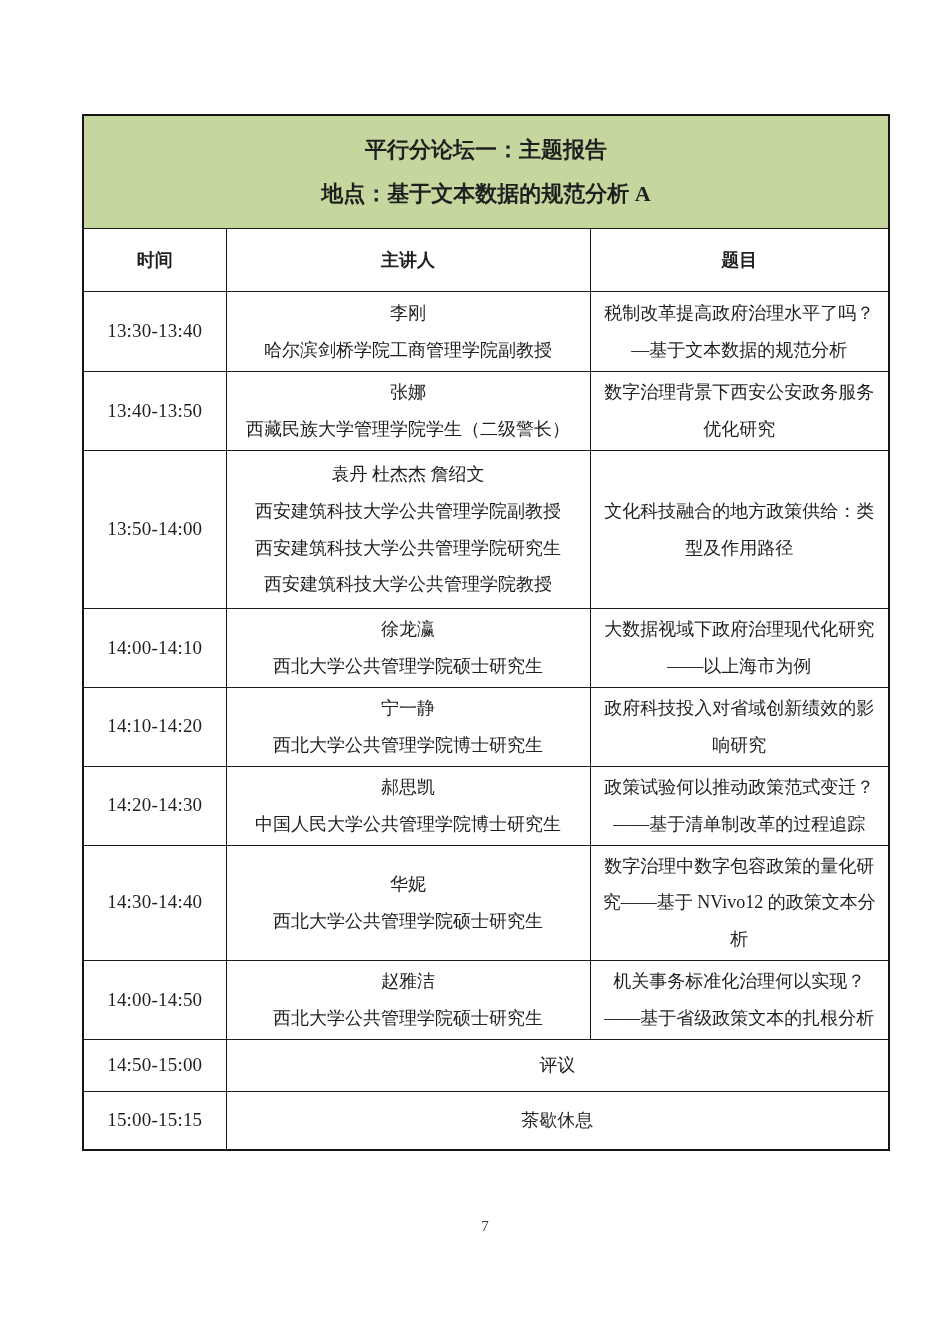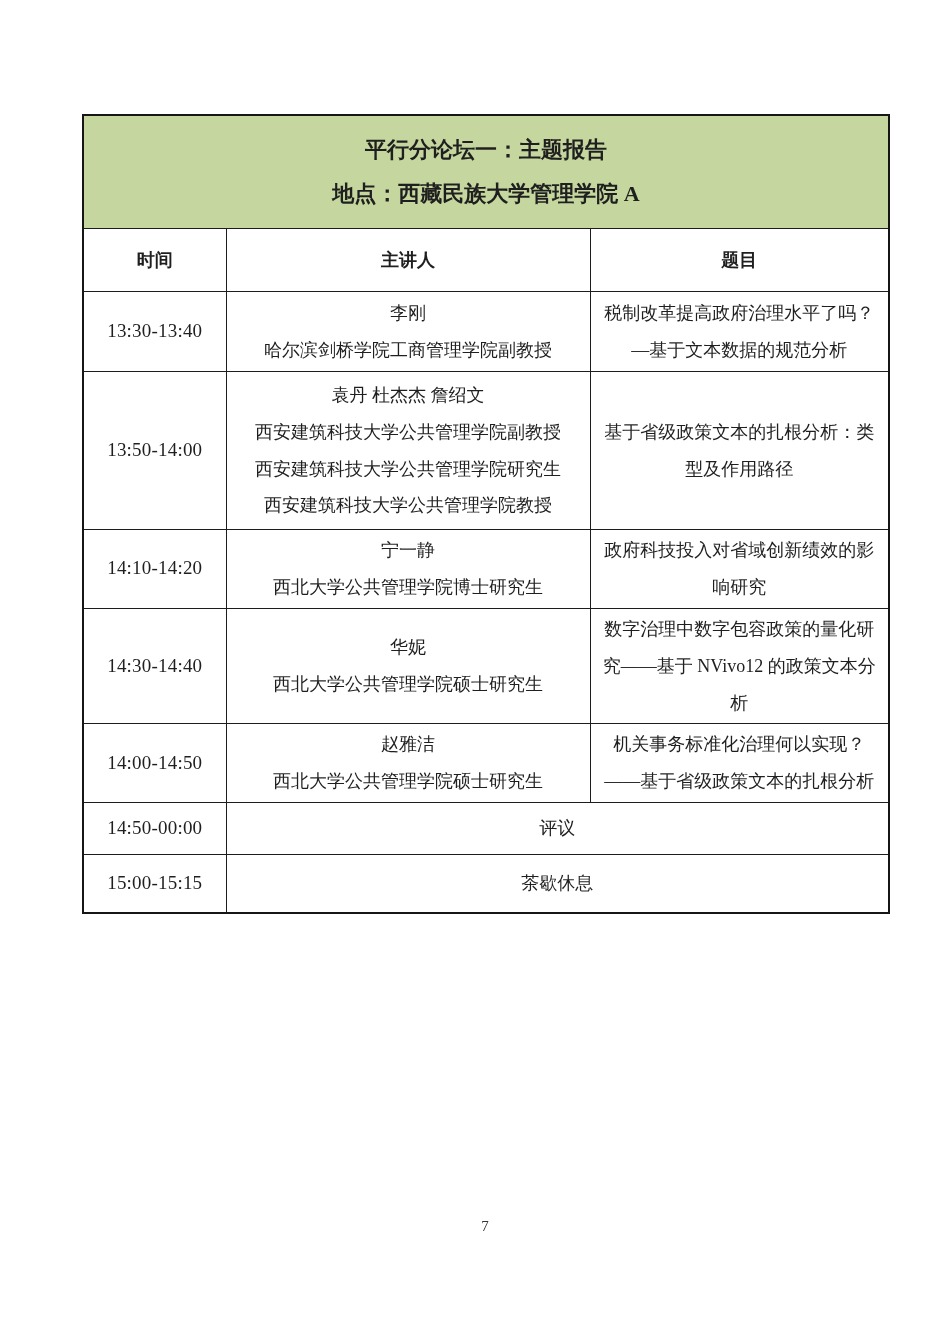--- a/index.html
+++ b/index.html
@@ -48,82 +48,106 @@
     <colgroup>
       <col style="width:143px">
       <col style="width:364px">
       <col style="width:299px">
     </colgroup>
     <tbody>
       <tr>
         <td colspan="3" class="band band1">
           <div class="band1-inner">
             <div class="band-line">平行分论坛一：主题报告</div>
-            <div class="band-line">地点：西藏民族大学管理学院 A</div>
+            <div class="band-line">地点：基于文本数据的规范分析 A</div>
           </div>
         </td>
       </tr>
       <tr>
         <th class="colhead">时间</th>
         <th class="colhead">主讲人</th>
         <th class="colhead">题目</th>
       </tr>
 
       <tr style="height:80px">
         <td class="time">13:30-13:40</td>
         <td class="speaker">
           <span class="sp-line">李刚</span>
           <span class="sp-line">哈尔滨剑桥学院工商管理学院副教授</span>
         </td>
         <td class="topic">税制改革提高政府治理水平了吗？—基于文本数据的规范分析</td>
       </tr>
 
+      <tr style="height:79px">
+        <td class="time">13:40-13:50</td>
+        <td class="speaker">
+          <span class="sp-line">张娜</span>
+          <span class="sp-line">西藏民族大学管理学院学生（二级警长）</span>
+        </td>
+        <td class="topic">数字治理背景下西安公安政务服务优化研究</td>
+      </tr>
 
       <tr style="height:158px">
         <td class="time">13:50-14:00</td>
         <td class="speaker">
           <span class="sp-line">袁丹 杜杰杰 詹绍文</span>
           <span class="sp-line">西安建筑科技大学公共管理学院副教授</span>
           <span class="sp-line">西安建筑科技大学公共管理学院研究生</span>
           <span class="sp-line">西安建筑科技大学公共管理学院教授</span>
         </td>
-        <td class="topic">基于省级政策文本的扎根分析：类型及作用路径</td>
+        <td class="topic">文化科技融合的地方政策供给：类型及作用路径</td>
       </tr>
 
+      <tr style="height:79px">
+        <td class="time">14:00-14:10</td>
+        <td class="speaker">
+          <span class="sp-line">徐龙瀛</span>
+          <span class="sp-line">西北大学公共管理学院硕士研究生</span>
+        </td>
+        <td class="topic">大数据视域下政府治理现代化研究——以上海市为例</td>
+      </tr>
 
       <tr style="height:74px">
         <td class="time">14:10-14:20</td>
         <td class="speaker">
           <span class="sp-line">宁一静</span>
           <span class="sp-line">西北大学公共管理学院博士研究生</span>
         </td>
         <td class="topic">政府科技投入对省域创新绩效的影响研究</td>
       </tr>
 
+      <tr style="height:73px">
+        <td class="time">14:20-14:30</td>
+        <td class="speaker">
+          <span class="sp-line">郝思凯</span>
+          <span class="sp-line">中国人民大学公共管理学院博士研究生</span>
+        </td>
+        <td class="topic">政策试验何以推动政策范式变迁？——基于清单制改革的过程追踪</td>
+      </tr>
 
       <tr style="height:96px">
         <td class="time">14:30-14:40</td>
         <td class="speaker">
           <span class="sp-line">华妮</span>
           <span class="sp-line">西北大学公共管理学院硕士研究生</span>
         </td>
         <td class="topic">数字治理中数字包容政策的量化研究——基于 NVivo12 的政策文本分析</td>
       </tr>
 
       <tr style="height:76px">
         <td class="time">14:00-14:50</td>
         <td class="speaker">
           <span class="sp-line">赵雅洁</span>
           <span class="sp-line">西北大学公共管理学院硕士研究生</span>
         </td>
         <td class="topic">机关事务标准化治理何以实现？——基于省级政策文本的扎根分析</td>
       </tr>
 
       <tr style="height:52px">
-        <td class="time">14:50-00:00</td>
+        <td class="time">14:50-15:00</td>
         <td class="merged" colspan="2">评议</td>
       </tr>
 
       <tr style="height:58px">
         <td class="time">15:00-15:15</td>
         <td class="merged" colspan="2">茶歇休息</td>
       </tr>
 
     </tbody>
   </table>

